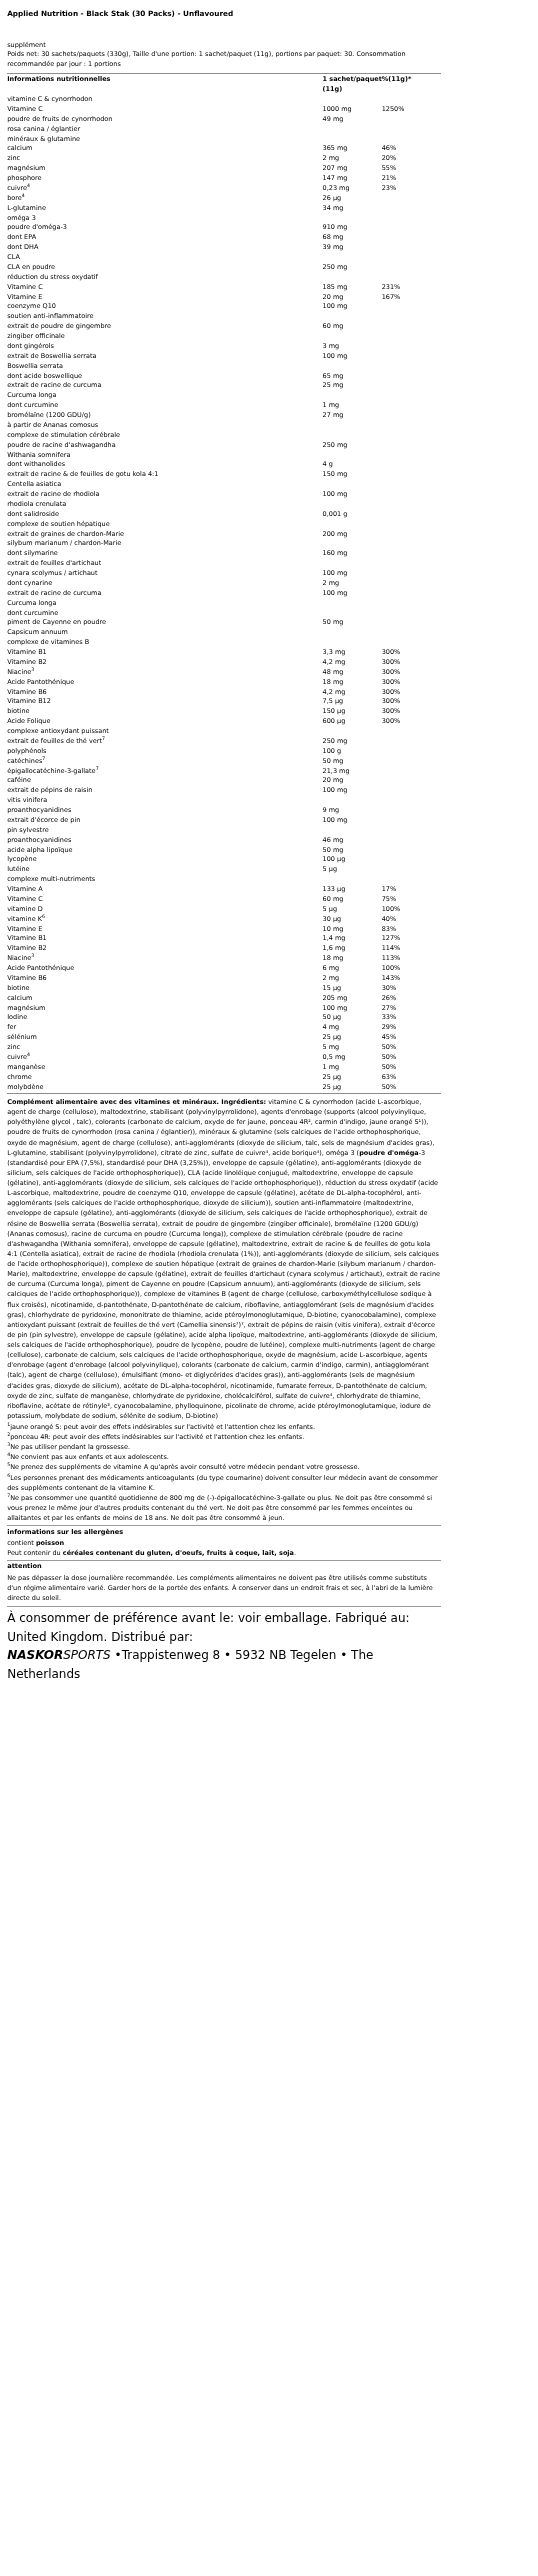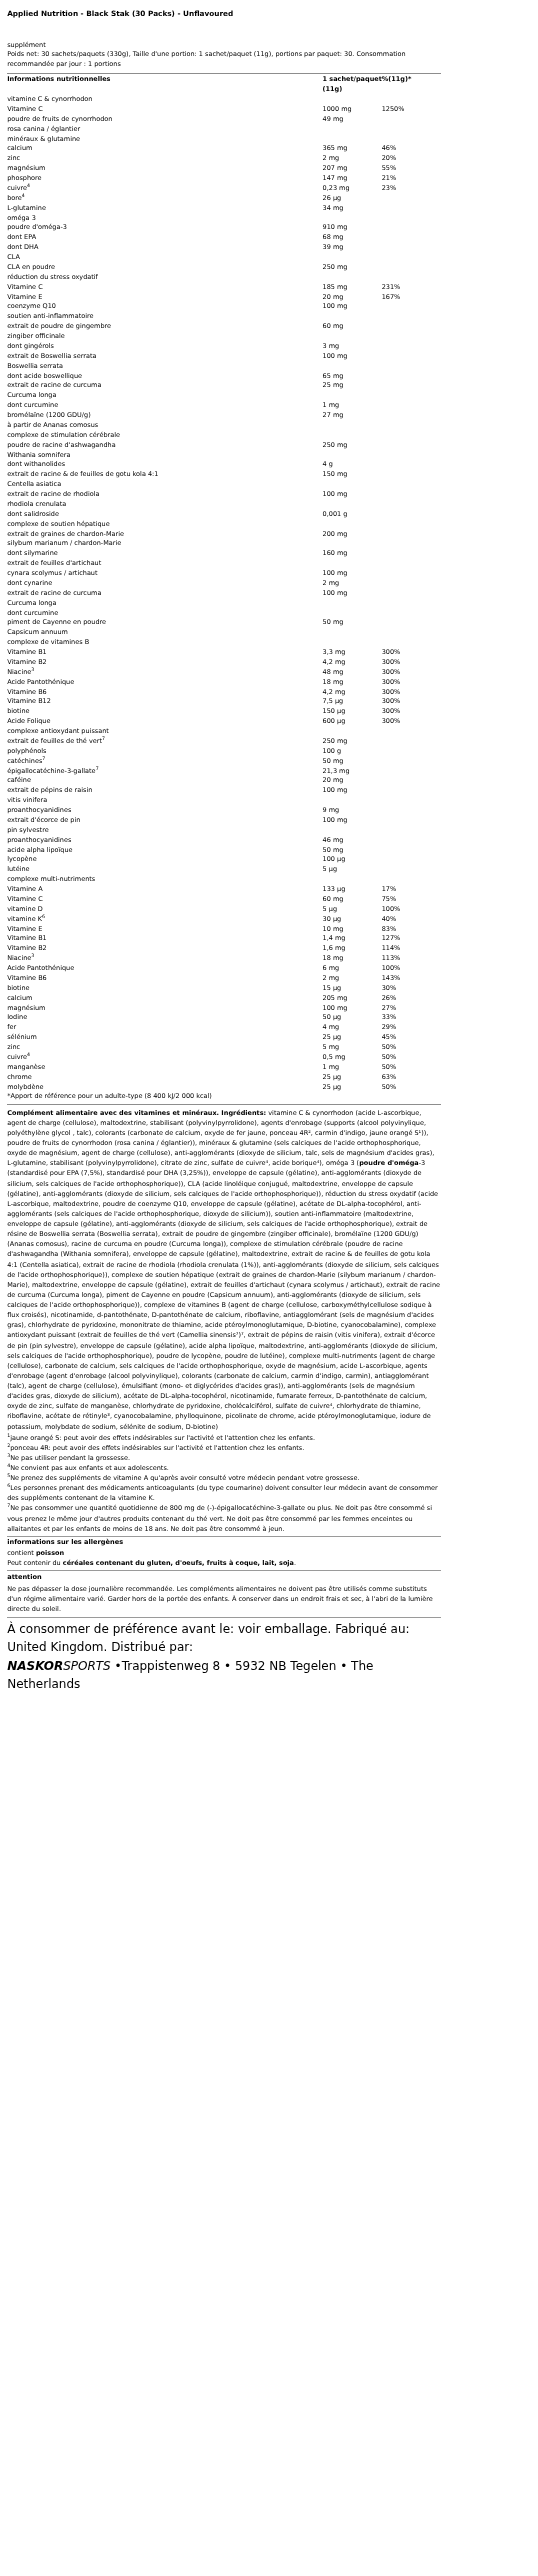--- a/index.html
+++ b/index.html
@@ -638,21 +638,20 @@
           <td class="c-pct">63%</td>
         </tr>
         <tr>
           <td class="c-name lvl1">molybdène</td>
           <td class="c-amt">25 µg</td>
           <td class="c-pct">50%</td>
         </tr>
       </tbody>
   </table>
 
-  <div class="refline">*Apport de référence pour un adulte-type (8 400 kJ/2 000 kcal)</div>
 
   <div class="rule"></div>
 
   <p class="para"><b>Complément alimentaire avec des vitamines et minéraux. Ingrédients:</b><span> vitamine C &amp; cynorrhodon (acide L-ascorbique, agent de charge (cellulose), maltodextrine, stabilisant (polyvinylpyrrolidone), agents d'enrobage (supports (alcool polyvinylique, polyéthylène glycol , talc), colorants (carbonate de calcium, oxyde de fer jaune, ponceau 4R², carmin d'indigo, jaune orangé S¹)), poudre de fruits de cynorrhodon (rosa canina / églantier)), minéraux &amp; glutamine (sels calciques de l'acide orthophosphorique, oxyde de magnésium, agent de charge (cellulose), anti-agglomérants (dioxyde de silicium, talc, sels de magnésium d'acides gras), L-glutamine, stabilisant (polyvinylpyrrolidone), citrate de zinc, sulfate de cuivre⁴, acide borique⁴), oméga 3 (</span><b>poudre d'oméga</b><span>-3 (standardisé pour EPA (7,5%), standardisé pour DHA (3,25%)), enveloppe de capsule (gélatine), anti-agglomérants (dioxyde de silicium, sels calciques de l'acide orthophosphorique)), CLA (acide linoléique conjugué, maltodextrine, enveloppe de capsule (gélatine), anti-agglomérants (dioxyde de silicium, sels calciques de l'acide orthophosphorique)), réduction du stress oxydatif (acide L-ascorbique, maltodextrine, poudre de coenzyme Q10, enveloppe de capsule (gélatine), acétate de DL-alpha-tocophérol, anti-agglomérants (sels calciques de l'acide orthophosphorique, dioxyde de silicium)), soutien anti-inflammatoire (maltodextrine, enveloppe de capsule (gélatine), anti-agglomérants (dioxyde de silicium, sels calciques de l'acide orthophosphorique), extrait de résine de Boswellia serrata (Boswellia serrata), extrait de poudre de gingembre (zingiber officinale), bromélaïne (1200 GDU/g) (Ananas comosus), racine de curcuma en poudre (Curcuma longa)), complexe de stimulation cérébrale (poudre de racine d'ashwagandha (Withania somnifera), enveloppe de capsule (gélatine), maltodextrine, extrait de racine &amp; de feuilles de gotu kola 4:1 (Centella asiatica), extrait de racine de rhodiola (rhodiola crenulata (1%)), anti-agglomérants (dioxyde de silicium, sels calciques de l'acide orthophosphorique)), complexe de soutien hépatique (extrait de graines de chardon-Marie  (silybum marianum / chardon-Marie), maltodextrine, enveloppe de capsule (gélatine), extrait de feuilles d'artichaut (cynara scolymus / artichaut), extrait de racine de curcuma (Curcuma longa), piment de Cayenne en poudre (Capsicum annuum), anti-agglomérants (dioxyde de silicium, sels calciques de l'acide orthophosphorique)), complexe de vitamines B (agent de charge (cellulose, carboxyméthylcellulose sodique à flux croisés), nicotinamide, d-pantothénate, D-pantothénate de calcium, riboflavine, antiagglomérant (sels de magnésium d'acides gras), chlorhydrate de pyridoxine, mononitrate de thiamine, acide ptéroylmonoglutamique, D-biotine, cyanocobalamine), complexe antioxydant puissant (extrait de feuilles de thé vert (Camellia sinensis⁷)⁷, extrait de pépins de raisin (vitis vinifera), extrait d'écorce de pin (pin sylvestre), enveloppe de capsule (gélatine), acide alpha lipoïque, maltodextrine, anti-agglomérants (dioxyde de silicium, sels calciques de l'acide orthophosphorique), poudre de lycopène, poudre de lutéine), complexe multi-nutriments (agent de charge (cellulose), carbonate de calcium, sels calciques de l'acide orthophosphorique, oxyde de magnésium, acide L-ascorbique, agents d'enrobage (agent d'enrobage (alcool polyvinylique), colorants (carbonate de calcium, carmin d'indigo, carmin), antiagglomérant (talc), agent de charge (cellulose), émulsifiant (mono- et diglycérides d'acides gras)), anti-agglomérants (sels de magnésium d'acides gras, dioxyde de silicium), acétate de DL-alpha-tocophérol, nicotinamide, fumarate ferreux, D-pantothénate de calcium, oxyde de zinc, sulfate de manganèse, chlorhydrate de pyridoxine, cholécalciférol, sulfate de cuivre⁴, chlorhydrate de thiamine, riboflavine, acétate de rétinyle³, cyanocobalamine, phylloquinone, picolinate de chrome, acide ptéroylmonoglutamique, iodure de potassium, molybdate de sodium, sélénite de sodium, D-biotine)</span></p>
 
   <div id="footnotes-container">
       <p class="footref"><sup class="fn">1</sup><span>jaune orangé S: peut avoir des effets indésirables sur l'activité et l'attention chez les enfants.</span></p>
       <p class="footref"><sup class="fn">2</sup><span>ponceau 4R: peut avoir des effets indésirables sur l'activité et l'attention chez les enfants.</span></p>
       <p class="footref"><sup class="fn">3</sup><span>Ne pas utiliser pendant la grossesse.</span></p>
       <p class="footref"><sup class="fn">4</sup><span>Ne convient pas aux enfants et aux adolescents.</span></p>

